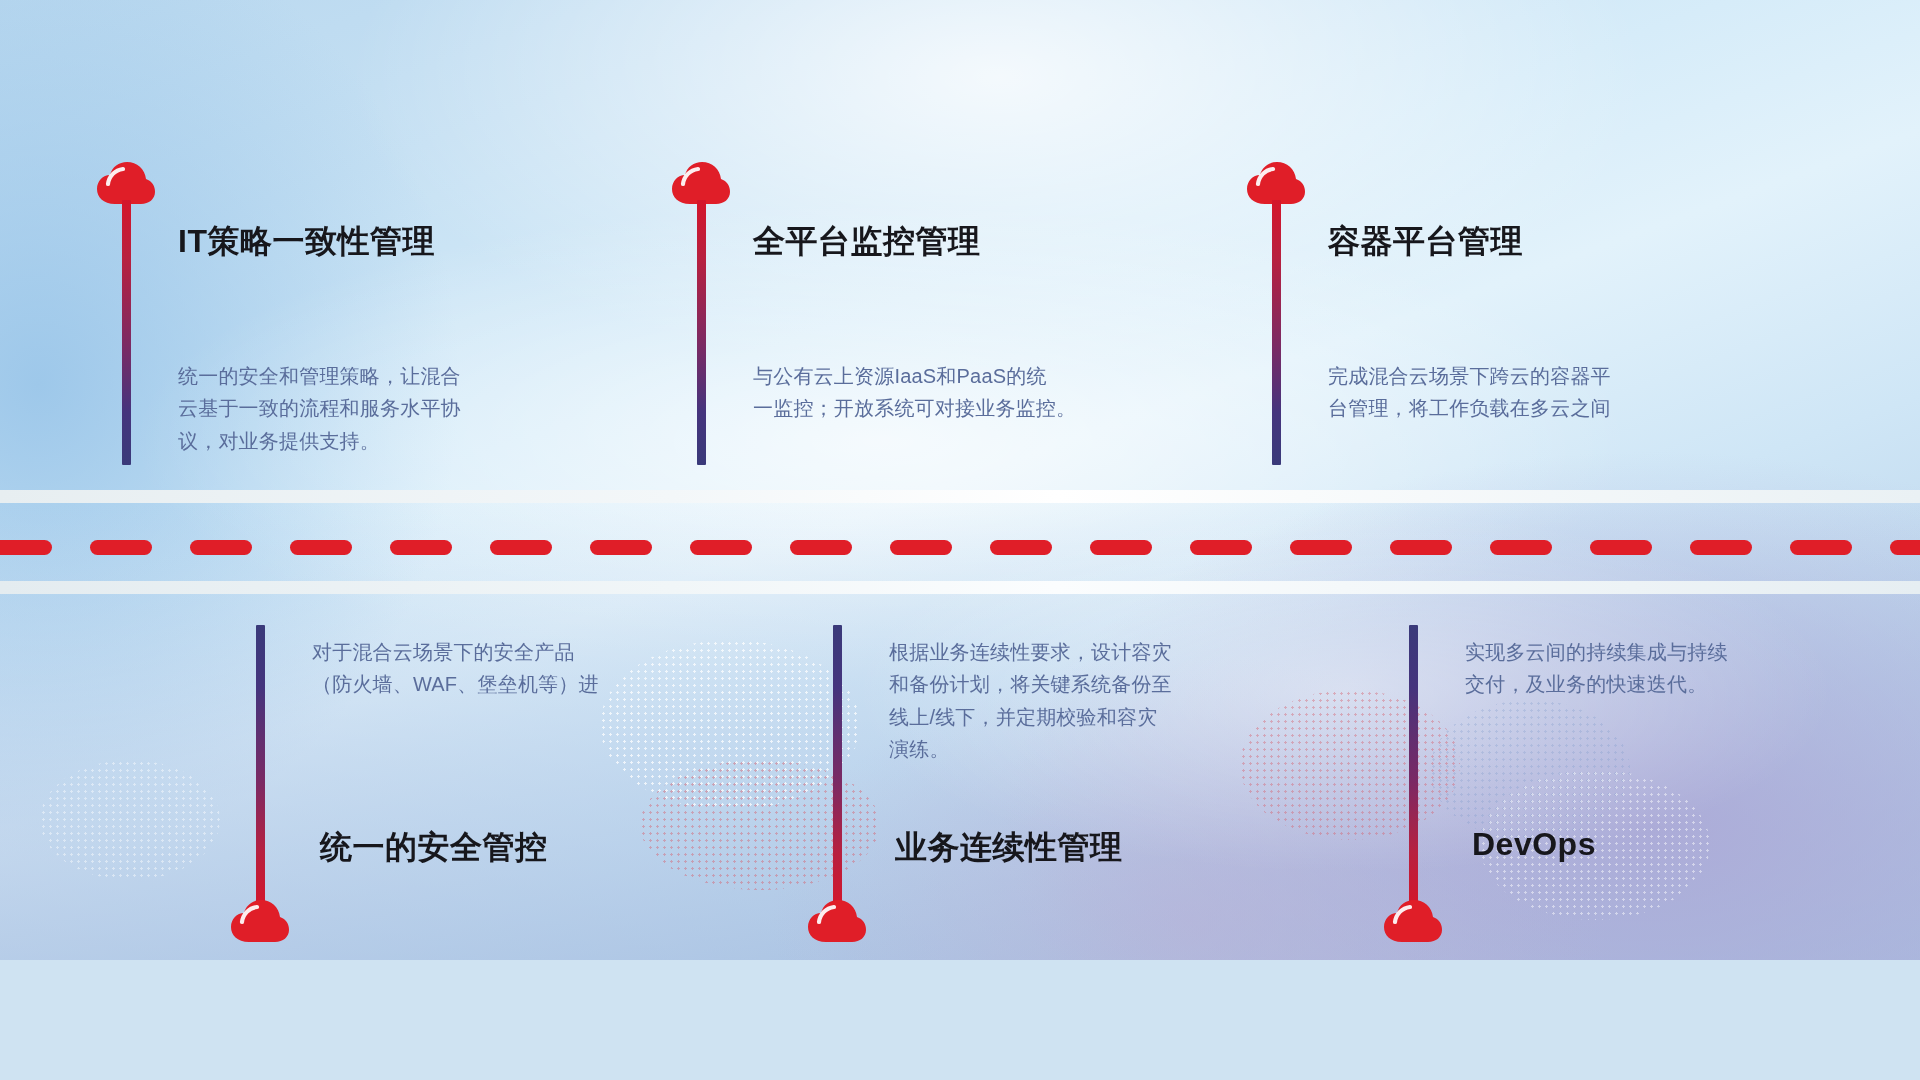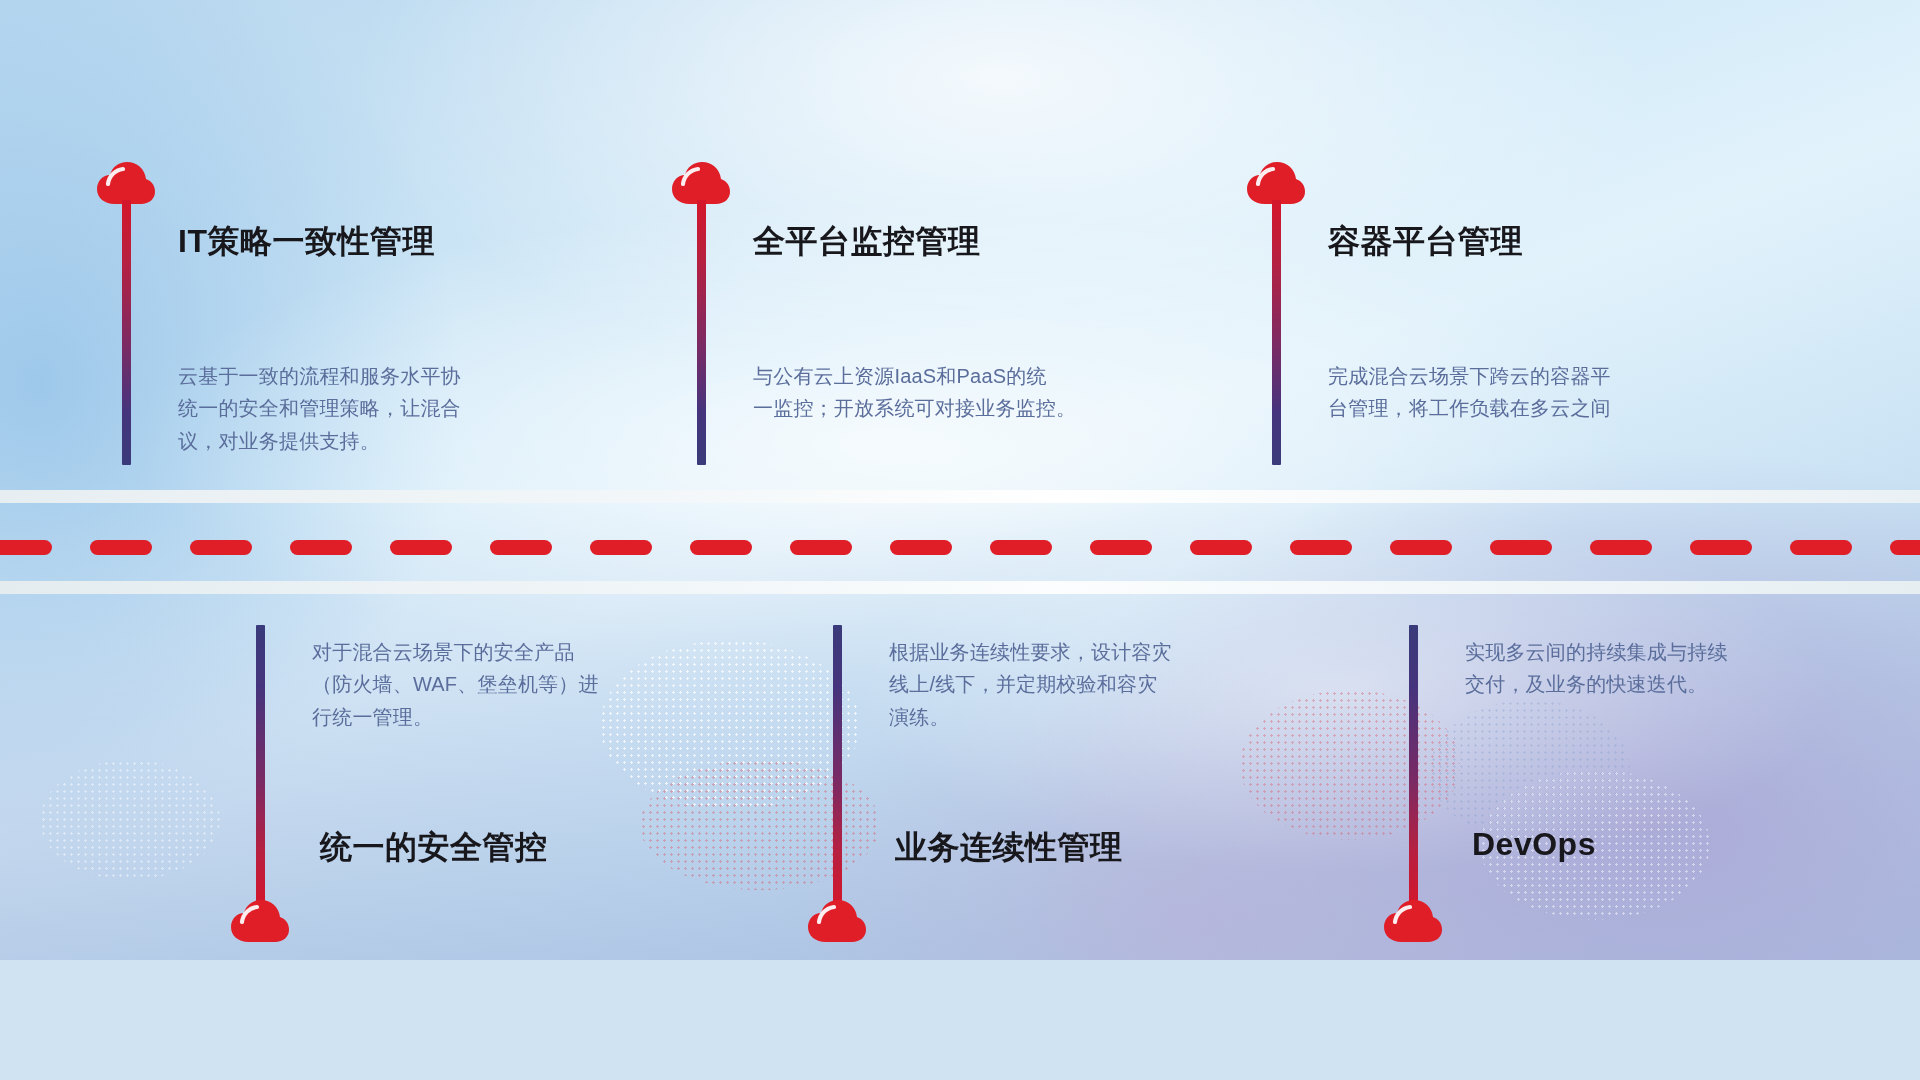--- a/index.html
+++ b/index.html
@@ -131,22 +131,22 @@
   <div class="road-bar bot"></div>
 
   <div class="col">
     <svg class="cloud" style="left:95px;top:160px;" viewBox="0 0 62 46">
       <path d="M20 44 C8 44 2 37 2 29 C2 21 8 15 15 15 C17 7 24 2 32 2 C42 2 50 9 51 19 C57 21 60 26 60 32 C60 39 54 44 46 44 Z" fill="#e01e28"></path>
       <path d="M13 24 C14 16 20 10 28 9" stroke="#ffffff" stroke-width="4.2" stroke-linecap="round" fill="none" opacity=".92"></path>
     </svg>
     <div class="pin down" style="left:122px;top:200px;height:265px;"></div>
     <div class="title" style="left:178px;top:220px;">IT策略一致性管理</div>
     <div class="body" style="left:178px;top:360px;">
+      <div>统一的安全和管理策略，让混合</div>
       <div>云基于一致的流程和服务水平协</div>
-      <div>统一的安全和管理策略，让混合</div>
       <div>议，对业务提供支持。</div>
     </div>
   </div>
 
   <div class="col">
     <svg class="cloud" style="left:670px;top:160px;" viewBox="0 0 62 46">
       <path d="M20 44 C8 44 2 37 2 29 C2 21 8 15 15 15 C17 7 24 2 32 2 C42 2 50 9 51 19 C57 21 60 26 60 32 C60 39 54 44 46 44 Z" fill="#e01e28"></path>
       <path d="M13 24 C14 16 20 10 28 9" stroke="#ffffff" stroke-width="4.2" stroke-linecap="round" fill="none" opacity=".92"></path>
     </svg>
     <div class="pin down" style="left:697px;top:200px;height:265px;"></div>
@@ -168,33 +168,33 @@
       <div>完成混合云场景下跨云的容器平</div>
       <div>台管理，将工作负载在多云之间</div>
     </div>
   </div>
 
   <div class="col">
     <div class="pin up" style="left:256px;top:625px;height:285px;"></div>
     <div class="body" style="left:312px;top:636px;">
       <div>对于混合云场景下的安全产品</div>
       <div>（防火墙、WAF、堡垒机等）进</div>
-      <div>行统一管理。</div>
     </div>
     <div class="title" style="left:320px;top:826px;">统一的安全管控</div>
     <svg class="cloud" style="left:229px;top:898px;" viewBox="0 0 62 46">
       <path d="M20 44 C8 44 2 37 2 29 C2 21 8 15 15 15 C17 7 24 2 32 2 C42 2 50 9 51 19 C57 21 60 26 60 32 C60 39 54 44 46 44 Z" fill="#e01e28"></path>
       <path d="M13 24 C14 16 20 10 28 9" stroke="#ffffff" stroke-width="4.2" stroke-linecap="round" fill="none" opacity=".92"></path>
     </svg>
   </div>
 
   <div class="col">
     <div class="pin up" style="left:833px;top:625px;height:285px;"></div>
     <div class="body" style="left:889px;top:636px;">
       <div>根据业务连续性要求，设计容灾</div>
+      <div>和备份计划，将关键系统备份至</div>
       <div>线上/线下，并定期校验和容灾</div>
       <div>演练。</div>
     </div>
     <div class="title" style="left:895px;top:826px;">业务连续性管理</div>
     <svg class="cloud" style="left:806px;top:898px;" viewBox="0 0 62 46">
       <path d="M20 44 C8 44 2 37 2 29 C2 21 8 15 15 15 C17 7 24 2 32 2 C42 2 50 9 51 19 C57 21 60 26 60 32 C60 39 54 44 46 44 Z" fill="#e01e28"></path>
       <path d="M13 24 C14 16 20 10 28 9" stroke="#ffffff" stroke-width="4.2" stroke-linecap="round" fill="none" opacity=".92"></path>
     </svg>
   </div>
 

